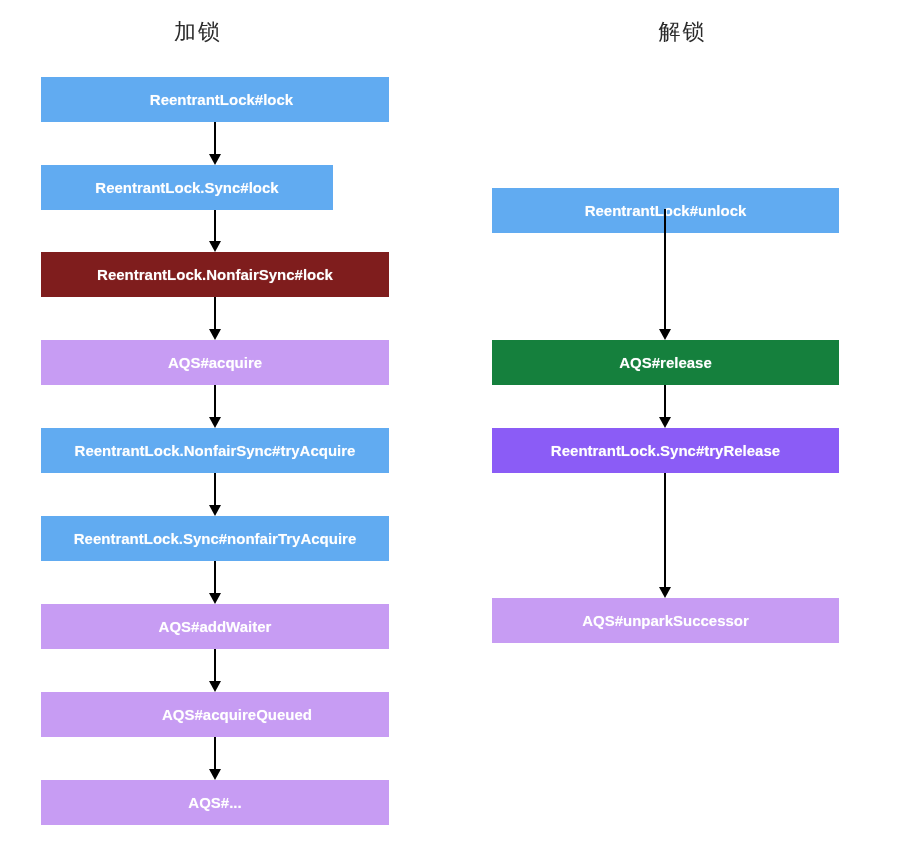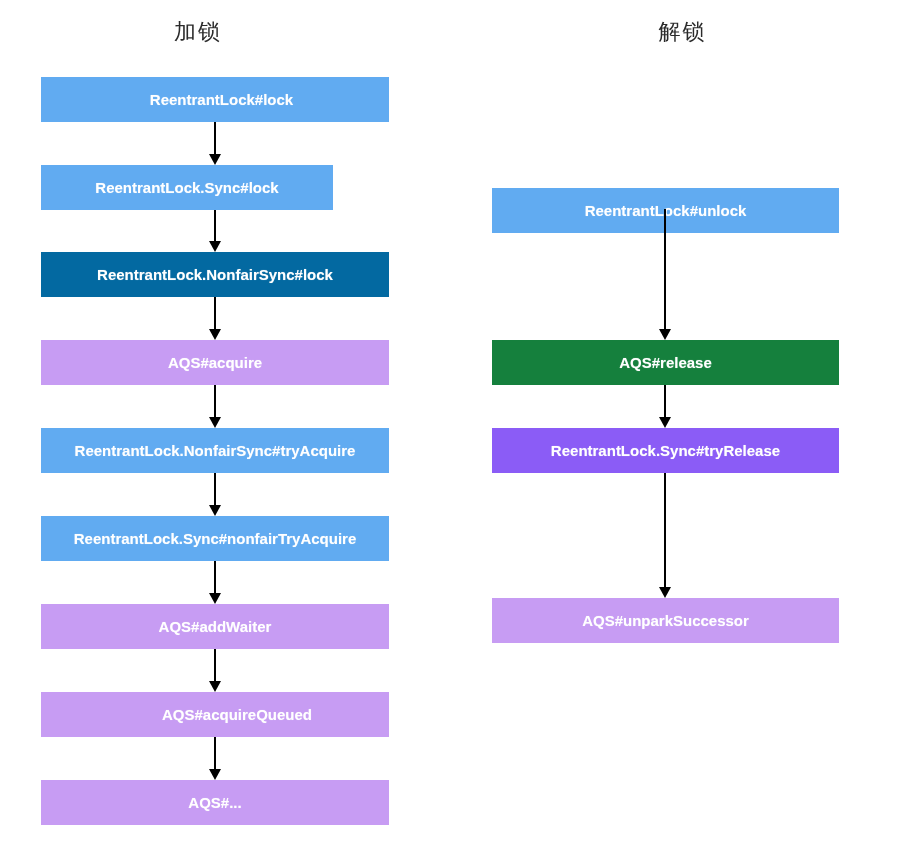--- a/index.html
+++ b/index.html
@@ -52,21 +52,21 @@
 </head>
 <body>
 
 <div id="canvas">
 
   <div class="col-title" style="left:24px;top:19px;width:348px">加锁</div>
   <div class="col-title" style="left:509px;top:19px;width:347px">解锁</div>
 
   <div class="node" style="left: 41px; top: 77px; width: 348px; background: rgb(97, 171, 241); padding-left: 13px;">ReentrantLock#lock</div>
   <div class="node" style="left: 41px; top: 165px; width: 292px; background: rgb(97, 171, 241);">ReentrantLock.Sync#lock</div>
-  <div class="node" style="left: 41px; top: 252px; width: 348px; background: #0369a1;">ReentrantLock.NonfairSync#lock</div>
+  <div class="node" style="left: 41px; top: 252px; width: 348px; background: #7f1d1d;">ReentrantLock.NonfairSync#lock</div>
   <div class="node" style="left: 41px; top: 340px; width: 348px; background: rgb(199, 156, 243);">AQS#acquire</div>
   <div class="node" style="left: 41px; top: 516px; width: 348px; background: rgb(97, 171, 241);">ReentrantLock.Sync#nonfairTryAcquire</div>
   <div class="node" style="left: 41px; top: 428px; width: 348px; background: rgb(97, 171, 241);">ReentrantLock.NonfairSync#tryAcquire</div>
   <div class="node" style="left: 41px; top: 604px; width: 348px; background: rgb(199, 156, 243);">AQS#addWaiter</div>
   <div class="node" style="left: 41px; top: 692px; width: 348px; background: rgb(199, 156, 243); padding-left: 44px;">AQS#acquireQueued</div>
   <div class="node" style="left: 41px; top: 780px; width: 348px; background: rgb(199, 156, 243);">AQS#...</div>
 
   <div class="arrow" style="left:209px;top:122px;height:43px">
       <i class="shaft"></i>
       <i class="head"></i>

